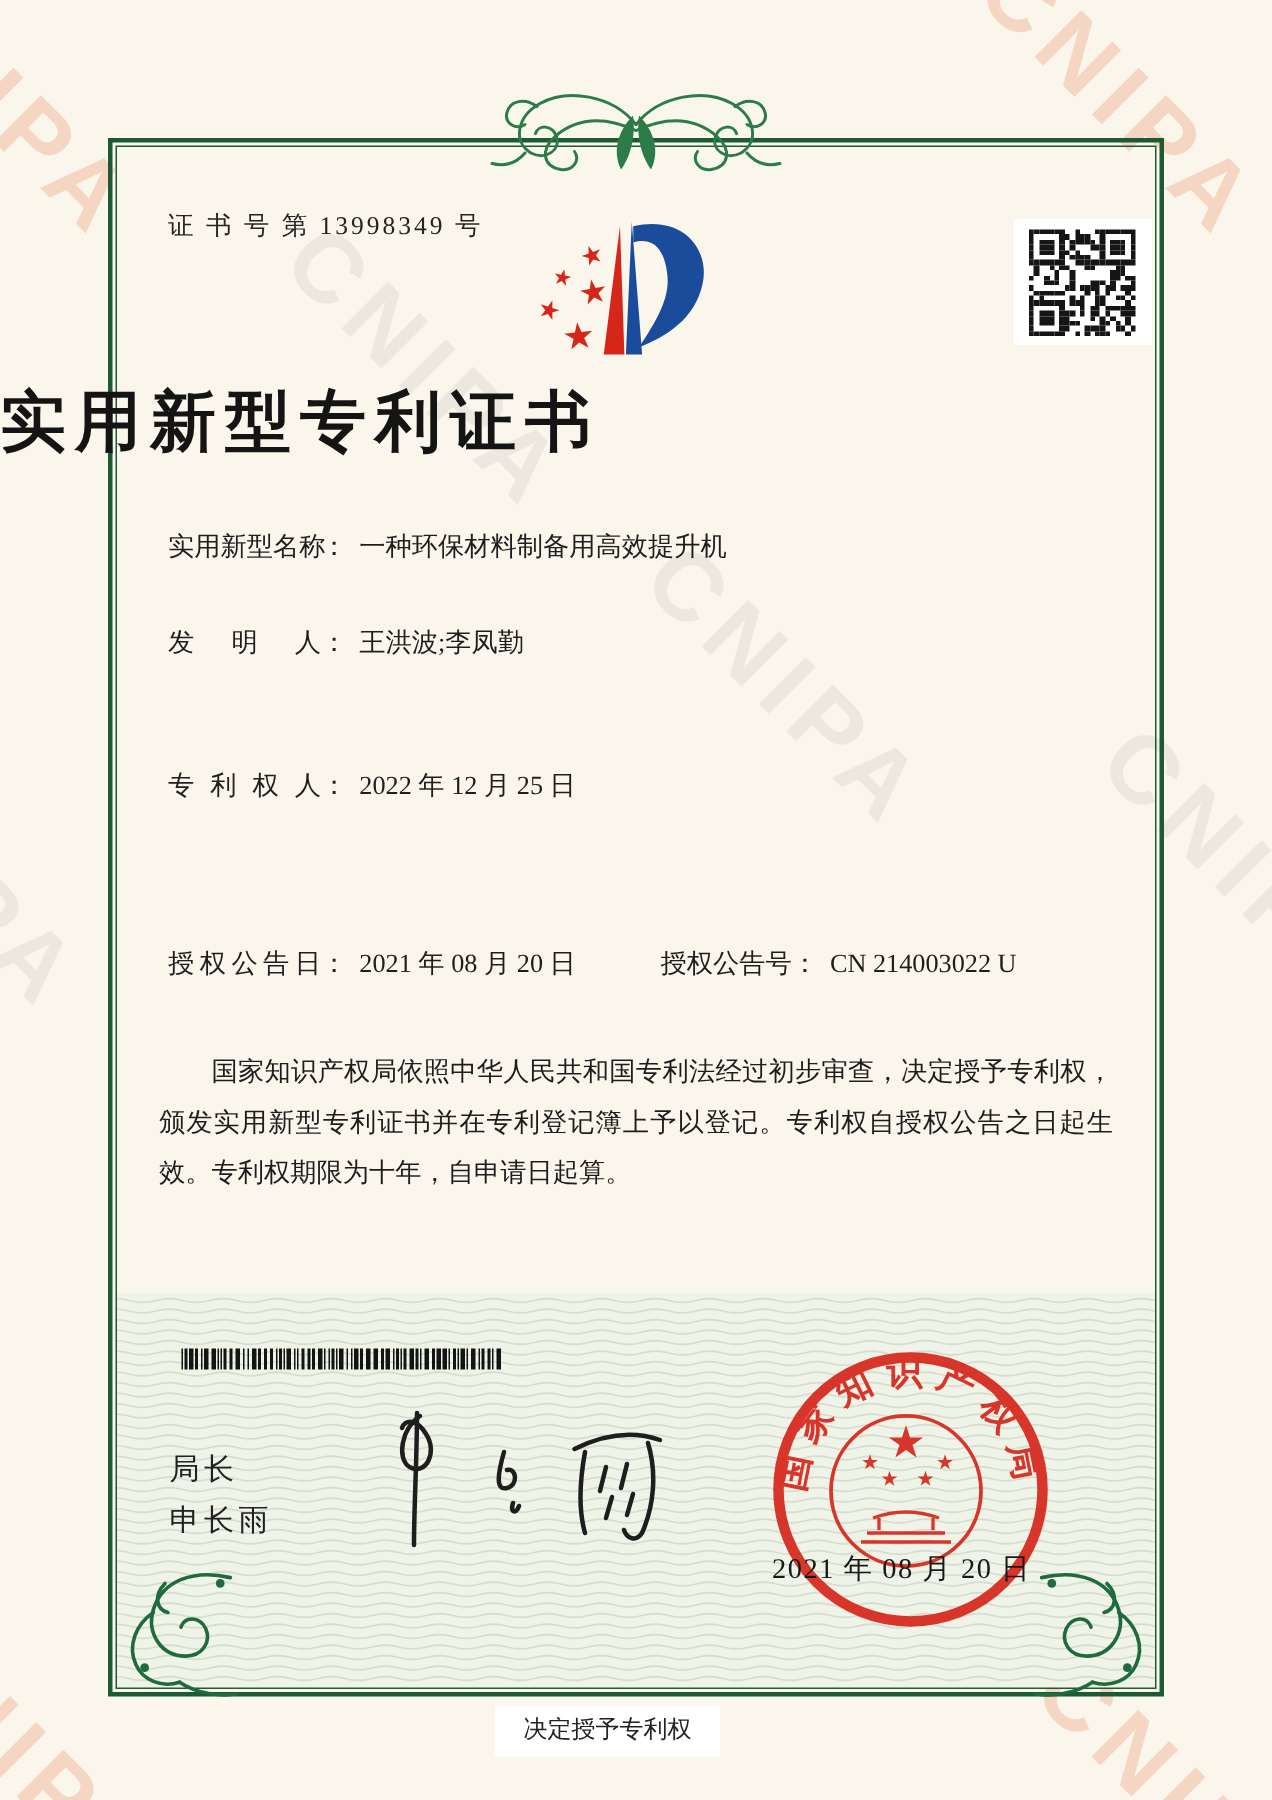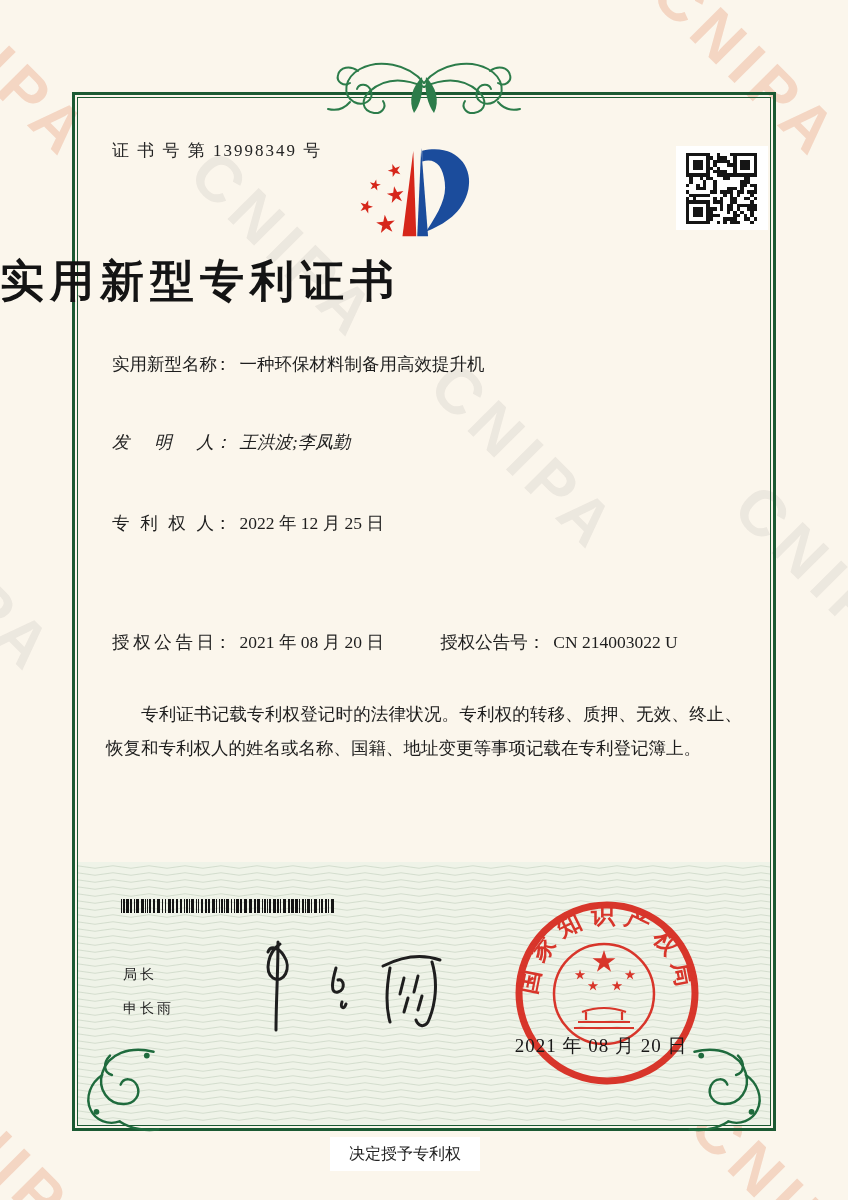--- a/index.html
+++ b/index.html
@@ -26,21 +26,21 @@
          font-size:44px;font-weight:bold;letter-spacing:6px;color:#141414;}
   .frow{position:absolute;left:112px;font-size:17.5px;white-space:nowrap;color:#1e1e1e;}
   .flabel{display:inline-block;width:102px;text-align:justify;text-align-last:justify;vertical-align:top;}
   .fcolon{display:inline-block;margin-right:8px;}
   .pair2{display:inline-block;margin-left:52px;}
   .body-text{position:absolute;left:106px;top:698px;width:636px;font-size:17.5px;
              line-height:1.92;text-align:justify;color:#1d1d1d;}
   .body-text p{margin:0;text-indent:2em;}
   .barcode{position:absolute;left:121px;top:899px;width:215px;height:14px;display:flex;}
   .barcode div{height:14px;}
-  .officer{position:absolute;left:123px;font-size:14px;letter-spacing:3px;
+  .officer{position:absolute;left:113px;font-size:20px;letter-spacing:3px;
            font-family:"Liberation Sans","DejaVu Sans",sans-serif;color:#222;}
   .signature{position:absolute;left:218px;top:938px;width:235px;height:100px;}
   .seal{position:absolute;left:502px;top:888px;width:210px;height:210px;opacity:.93;}
   .seal-date{position:absolute;left:496px;top:1033px;width:210px;text-align:center;
              font-size:19px;letter-spacing:1px;color:#181818;}
   .page-info{position:absolute;left:72px;top:1086px;width:670px;text-align:center;
              font-size:15px;letter-spacing:2px;color:#222;}
   .cont-note{position:absolute;left:330px;top:1137px;width:150px;height:34px;line-height:34px;
              background:#ffffff;text-align:center;font-size:16px;color:#222;}
   .orn-bl{position:absolute;left:60px;top:1044px;width:100px;height:92px;}
@@ -601,37 +601,37 @@
         <div class="on"></div>
         <div></div>
       </div>
   </div>
 
   <div class="title">实用新型专利证书</div>
 
   <div class="frow" style="top:352px;">
     <span class="flabel">实用新型名称</span><span class="fcolon">：</span><span>一种环保材料制备用高效提升机</span>
   </div>
-  <div class="frow" style="top:430px;font-style:italic;">
+  <div class="frow" style="top:416px;">
     <span class="flabel">发明人</span><span class="fcolon">：</span><span>王洪波;李凤勤</span>
   </div>
   <div class="frow" style="top:511px;">
     <span class="flabel">专利权人</span><span class="fcolon">：</span><span>2022 年 12 月 25 日</span>
   </div>
   <div class="frow" style="top:630px;">
     <span>
       <span class="flabel">授权公告日</span><span class="fcolon">：</span><span>2021 年 08 月 20 日</span>
     </span>
     <span class="pair2">
       <span>授权公告号</span><span class="fcolon">：</span><span>CN 214003022 U</span>
     </span>
   </div>
 
   <div class="body-text">
-    <p>专利证书记载专利权登记时的法律状况。专利权的转移、质押、无效、终止、恢复和专利权人的姓名或名称、国籍、地址变更等事项记载在专利登记簿上。</p>
+    <p>国家知识产权局依照中华人民共和国专利法经过初步审查，决定授予专利权，颁发实用新型专利证书并在专利登记簿上予以登记。专利权自授权公告之日起生效。专利权期限为十年，自申请日起算。</p>
   </div>
 
   <div class="barcode" id="barcode">
       <div style="width: 1px; margin-right: 1px; background: rgb(20, 20, 20);"></div>
       <div style="width: 2px; margin-right: 1px; background: rgb(20, 20, 20);"></div>
       <div style="width: 3px; margin-right: 1px; background: rgb(20, 20, 20);"></div>
       <div style="width: 2px; margin-right: 2px; background: rgb(20, 20, 20);"></div>
       <div style="width: 1px; margin-right: 1px; background: rgb(20, 20, 20);"></div>
       <div style="width: 3px; margin-right: 2px; background: rgb(20, 20, 20);"></div>
       <div style="width: 3px; margin-right: 1px; background: rgb(20, 20, 20);"></div>

